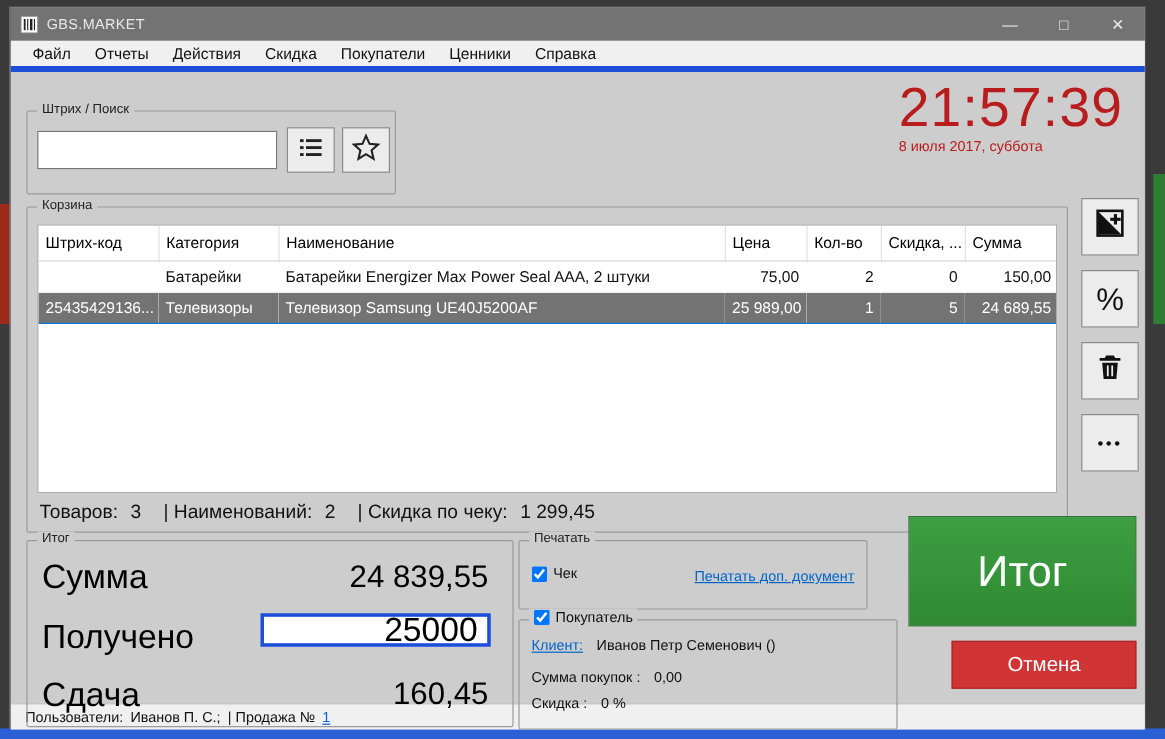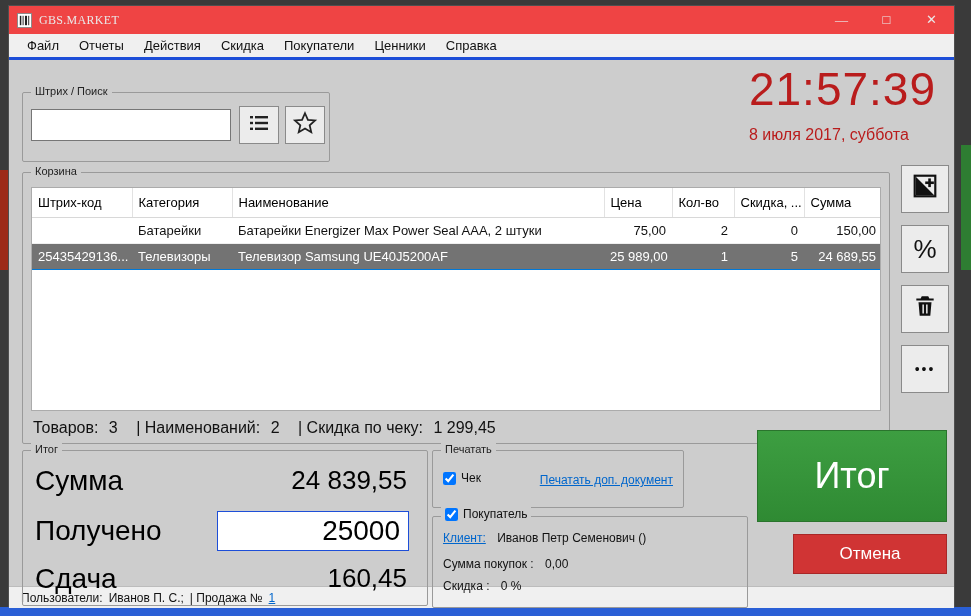--- a/index.html
+++ b/index.html
@@ -7,30 +7,30 @@
 
   .screen { position:relative; width:971px; height:616px; background:#3a3a3a; overflow:hidden; }
   .desk-red   { position:absolute; left:0; top:170px; width:10px; height:100px; background:#9d2a18; }
   .desk-green { position:absolute; right:0; top:145px; width:10px; height:125px; background:#2e7d32; }
   .taskbar    { position:absolute; left:0; bottom:0; width:100%; height:9px; background:#2a5fd6; }
 
   .window { position:absolute; left:8px; top:5px; width:947px; height:602px;
             background:#cdcdcd; border:1px solid #4f4f4f; }
 
   
-  .titlebar { height:28px; background:#ef4444; display:flex; align-items:center; padding-left:8px;font-family:Liberation Serif, serif; }
+  .titlebar { height:28px; background:#737373; display:flex; align-items:center; padding-left:8px; }
   .app-icon { width:15px; height:15px; margin-right:7px; display:inline-flex; }
   .title-text { color:#e9e9e9; font-size:12px; letter-spacing:0.3px; }
   .win-controls { margin-left:auto; display:flex; height:100%; }
   .win-btn { width:45px; height:100%; display:flex; align-items:center; justify-content:center;
              color:#e9e9e9; font-size:13px; cursor:default; }
 
   
   .menubar { height:26px; background:#f0f0f0; display:flex; align-items:center; padding-left:8px;
-             border-bottom:3px solid #1d4ed8; }
+             border-bottom:5px solid #1d4ed8; }
   .menu-item { font-size:13px; color:#111; padding:4px 10px; }
 
   
   .content { position:relative; height:526px; background:#cdcdcd; }
 
   .group { position:absolute; border:1px solid #9a9a9a; border-radius:2px;margin-top:24px; }
   .group-label { position:absolute; top:-8px; left:8px; background:#cdcdcd; padding:0 4px;
                  font-size:11px; color:#222; white-space:nowrap; }
 
   
@@ -39,21 +39,21 @@
                   border:1px solid #767676; background:#fff; font-size:16px; padding:0 6px;
                   font-family:"Liberation Sans", sans-serif; }
   .sq-btn { position:absolute; top:13px; width:40px; height:38px; background:#ececec;
             border:1px solid #8a8a8a; display:flex; align-items:center; justify-content:center; }
   .btn-list { left:216px; }
   .btn-star { left:262px; }
 
   
   .clock { position:absolute; right:18px; top:6px; text-align:left; color:#b91c1c; }
   .clock-time { font-size:46px; line-height:1; letter-spacing:1px; }
-  .clock-date { font-size:16px; margin-top:14px; }
+  .clock-date { font-size:12px; margin-top:3px; }
 
   
   .group-cart { left:13px; top:88px; width:868px; height:272px; }
   .table-wrap { position:absolute; left:8px; top:14px; right:8px; height:224px;
                 background:#fff; border:1px solid #ababab; overflow:hidden; }
   table.cart-table { width:100%; border-collapse:collapse; table-layout:fixed; font-size:13px; }
   .cart-table th { text-align:left; font-weight:normal; color:#000; padding:7px 6px;
                    border-right:1px solid #e2e2e2; border-bottom:1px solid #d8d8d8;
                    white-space:nowrap; overflow:hidden; }
   .cart-table th:last-child { border-right:none; }
@@ -70,26 +70,26 @@
               flex-direction:column; gap:12px; }
   .side-btn { width:48px; height:48px; background:#ececec; border:1px solid #8a8a8a;
               display:flex; align-items:center; justify-content:center; font-size:26px;
               color:#111; }
   .side-btn.more { font-size:14px; letter-spacing:2px; }
 
   
   .group-totals { left:13px; top:366px; width:406px; height:156px; }
   .tot-label { position:absolute; left:12px; font-size:28px; color:#000; }
   .tot-value { position:absolute; right:20px; font-size:26px; color:#000; }
-  .received-input { position:absolute; right:18px; top:60px; width:192px; height:40px;
-                    border:1px solid #1d4ed8; background:#fff; font-size:28px; text-align:right;
+  .received-input { position:absolute; right:18px; top:60px; width:192px; height:28px;
+                    border:3px solid #1d4ed8; background:#fff; font-size:28px; text-align:right;
                     padding:0 8px; font-family:"Liberation Sans", sans-serif; }
 
   
-  .group-print { left:423px; top:366px; width:252px; height:58px; }
+  .group-print { left:423px; top:366px; width:291px; height:58px; }
   .chk-row { position:absolute; left:10px; top:20px; display:flex; align-items:center;
              font-size:12px; color:#111; gap:5px; }
   .link { color:#0066cc; text-decoration:underline; font-size:12px; }
   .extra-doc { position:absolute; right:10px; top:22px; }
 
   
   .group-customer { left:423px; top:432px; width:316px; height:92px; }
   .customer-caption { position:absolute; top:-10px; left:8px; background:#cdcdcd; padding:0 4px;
                       display:flex; align-items:center; gap:5px; font-size:12px; color:#111; }
   .cust-line { position:absolute; left:10px; font-size:12px; color:#111; }

